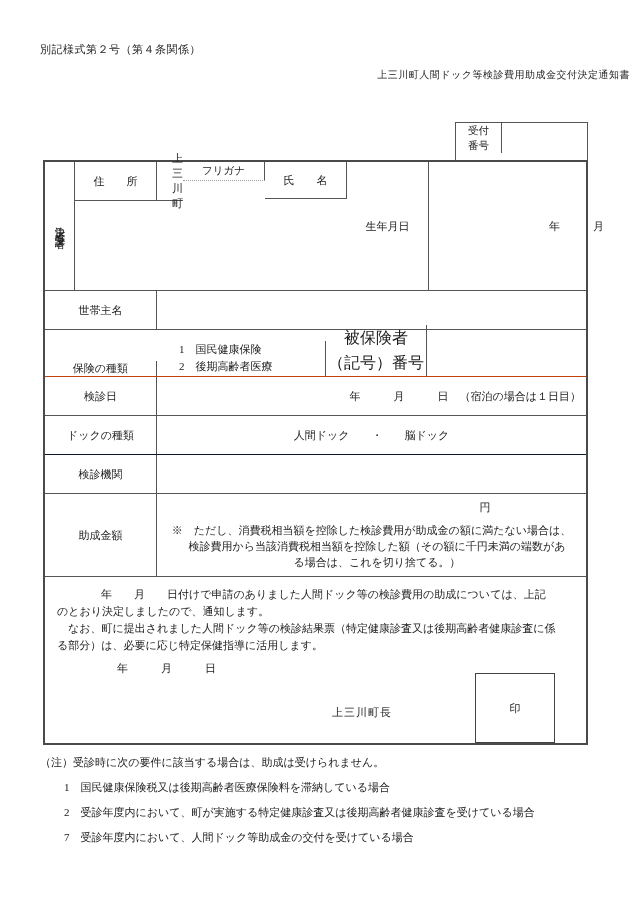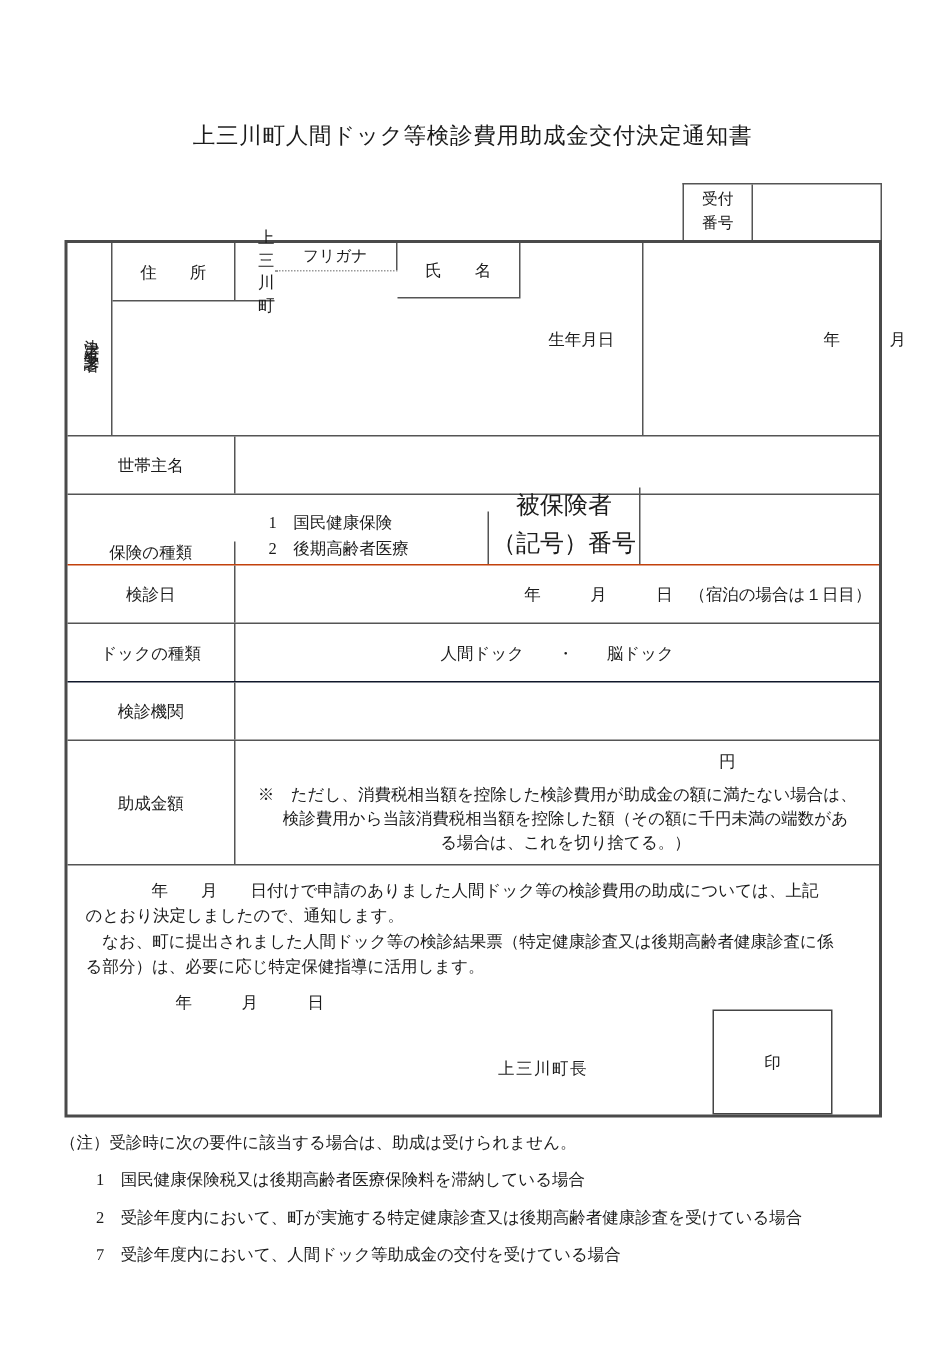--- a/index.html
+++ b/index.html
@@ -7,25 +7,25 @@
     position:relative;
     width:630px;height:903px;
     background:#ffffff;
     font-family:"Liberation Serif","DejaVu Serif",serif;
     color:#1b1b1b;
     font-size:11px;
     overflow:hidden;
   }
   .pre{white-space:pre-line;}
   .form-ref{position:absolute;left:40px;top:42px;font-size:11px;letter-spacing:.5px;}
-  .doc-title{position:absolute;left:0;top:81px;width:100%;text-align:center;font-size:15px;letter-spacing:.5px;}
+  .doc-title{position:absolute;left:0;top:68px;width:100%;text-align:right;font-size:10px;letter-spacing:.5px;}
 
   
   .reception{position:absolute;left:455px;top:122px;width:133px;height:38px;
-    border:1px solid #555;border-bottom:none;display:flex;box-sizing:border-box;}
+    border:1px solid #555;border-bottom:none;display:flex;box-sizing:border-box;flex-direction:column;}
   .reception .rlabel{width:45px;border-right:1px solid #555;display:flex;align-items:center;
     justify-content:center;text-align:center;font-size:10.5px;line-height:1.45;}
   .reception .rvalue{flex:1;}
 
   
   .form-table{position:absolute;left:43px;top:160px;width:545px;height:585px;
     border:2px solid #4a4a4a;box-sizing:border-box;}
   .form-table .cell{box-sizing:border-box;}
   .bb{border-bottom:1px solid #555;}
   .bbdot{border-bottom:1px dotted #999;}
@@ -77,20 +77,21 @@
     display:flex;align-items:center;justify-content:center;box-sizing:border-box;}
 
   .footnotes{position:absolute;left:40px;top:750px;width:560px;line-height:25px;}
   .fn-item{margin-left:24px;}
 </style>
 </head>
 <body>
 
 <div class="page">
 
+  <div class="form-ref">別記様式第２号（第４条関係）</div>
   <div class="doc-title">上三川町人間ドック等検診費用助成金交付決定通知書</div>
 
   <div class="reception">
     <div class="rlabel pre">受付
 番号</div>
     <div class="rvalue"></div>
   </div>
 
   <div class="form-table">
 

